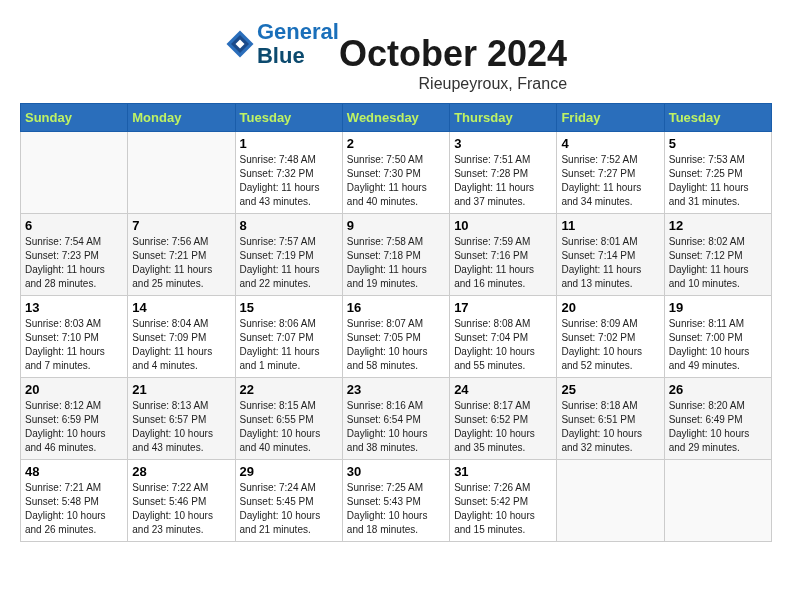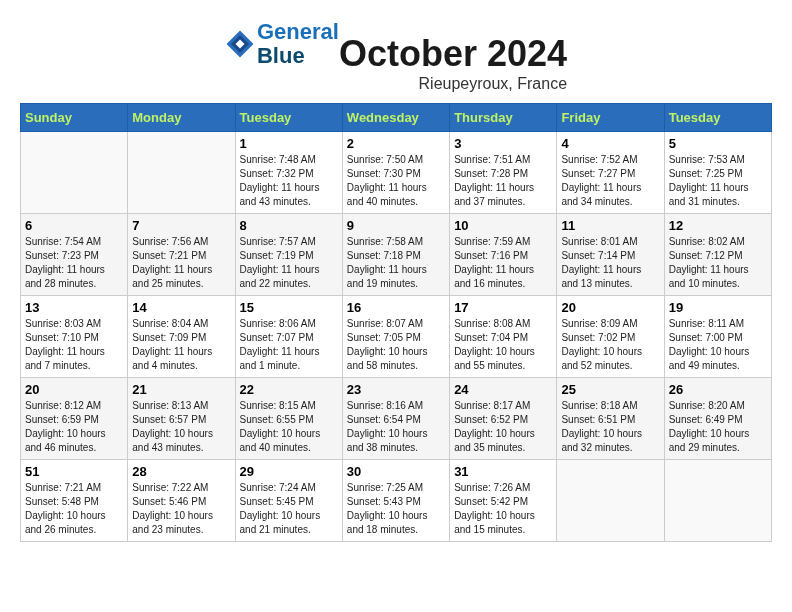--- a/index.html
+++ b/index.html
@@ -230,21 +230,21 @@
           <div class="day-num">25</div>
           <div class="day-detail">Sunrise: 8:18 AM<br>Sunset: 6:51 PM<br>Daylight: 10 hours and 32 minutes.</div>
         </td>
         <td>
           <div class="day-num">26</div>
           <div class="day-detail">Sunrise: 8:20 AM<br>Sunset: 6:49 PM<br>Daylight: 10 hours and 29 minutes.</div>
         </td>
       </tr>
       <tr>
         <td>
-          <div class="day-num">51</div>
+          <div class="day-num">48</div>
           <div class="day-detail">Sunrise: 7:21 AM<br>Sunset: 5:48 PM<br>Daylight: 10 hours and 26 minutes.</div>
         </td>
         <td>
           <div class="day-num">28</div>
           <div class="day-detail">Sunrise: 7:22 AM<br>Sunset: 5:46 PM<br>Daylight: 10 hours and 23 minutes.</div>
         </td>
         <td>
           <div class="day-num">29</div>
           <div class="day-detail">Sunrise: 7:24 AM<br>Sunset: 5:45 PM<br>Daylight: 10 hours and 21 minutes.</div>
         </td>

